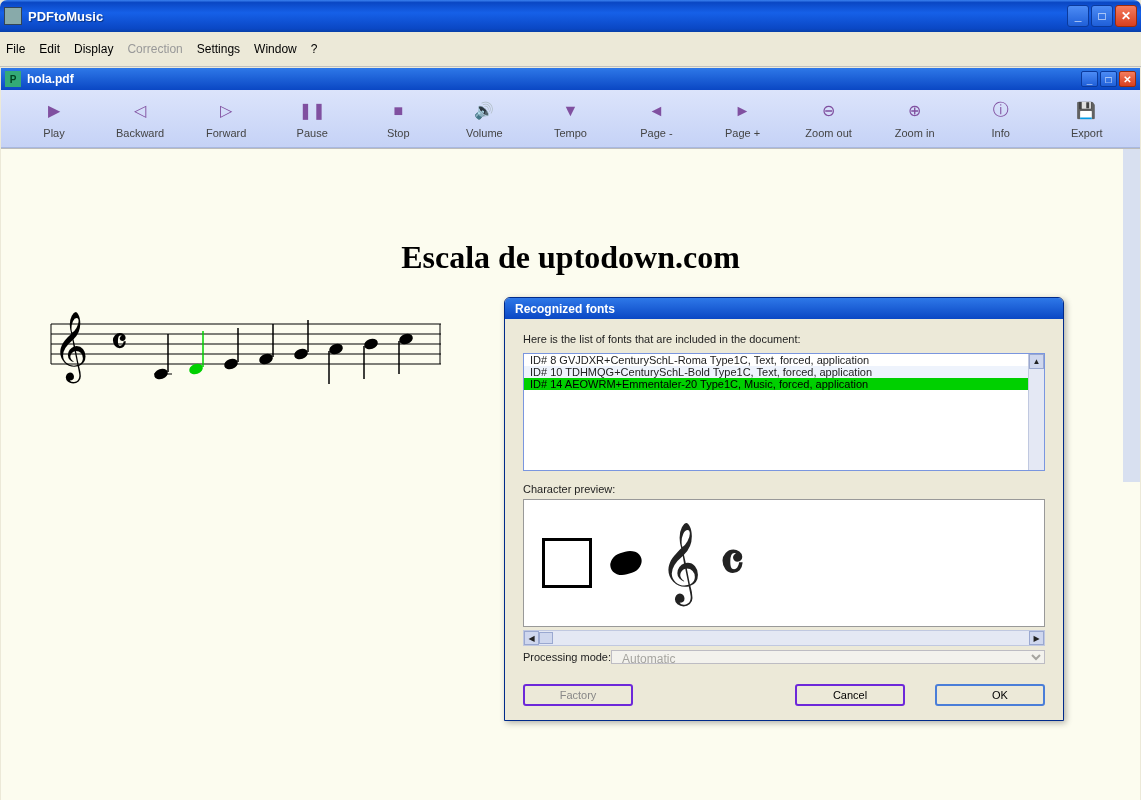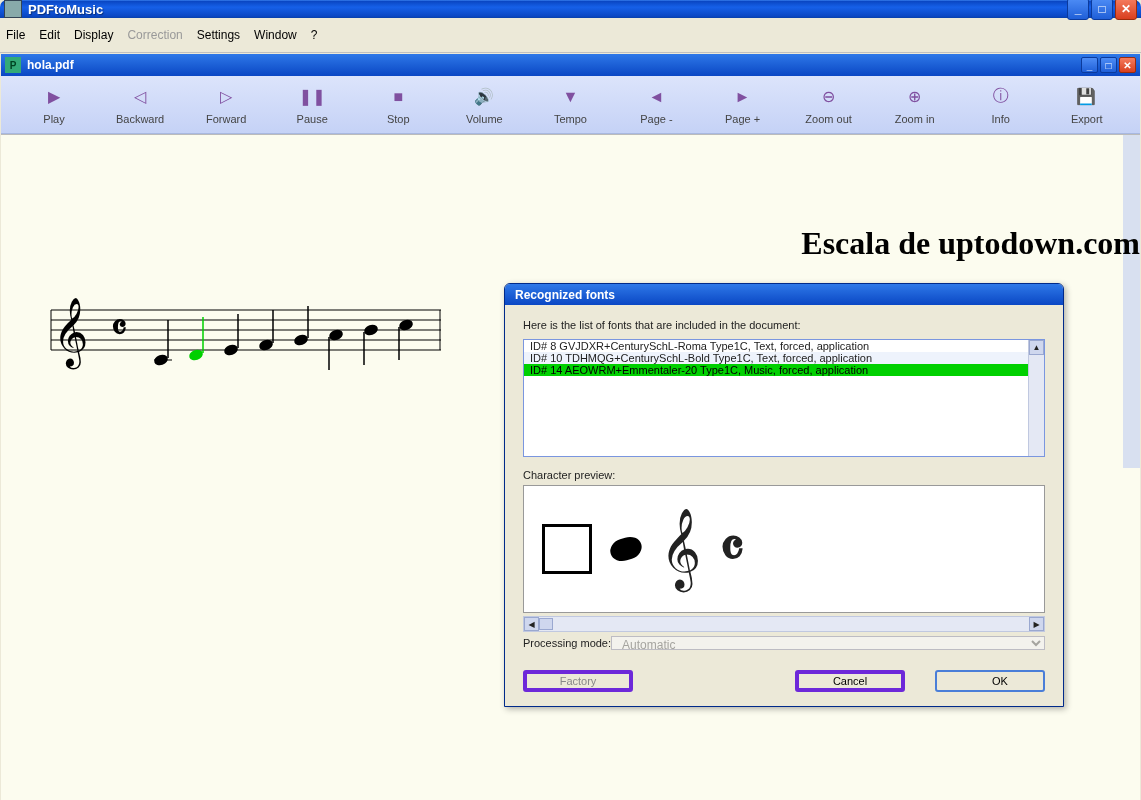--- a/index.html
+++ b/index.html
@@ -7,21 +7,21 @@
   font-family: Tahoma, Arial, sans-serif;
   font-size: 11px;
   background: #ece9d8;
   width: 1141px;
   height: 800px;
   overflow: hidden;
 }
 
 
 .titlebar {
-  height: 18px;
+  height: 32px;
   background: linear-gradient(to bottom, #3b82f0 0%, #0a47c4 8%, #1660e8 40%, #0a47c4 90%, #0840a8 100%);
   display: flex;
   align-items: center;
   padding: 0 4px;
   color: white;
   border-radius: 7px 7px 0 0;
 }
 .titlebar .app-icon {
   width: 18px; height: 18px;
   background: #8aa;
@@ -108,21 +108,21 @@
   border-top: 1px solid #bbb;
   overflow: hidden;
 }
 .content .scrollbar-v {
   position: absolute; right: 0; top: 0; width: 17px; height: 50%;
   background: #d8e0f0;
 }
 .doc-heading {
   position: absolute;
   top: 90px; left: 0; right: 0;
-  text-align: right;
+  text-align: center;
   font-family: Georgia, serif;
   font-weight: bold;
   font-size: 32px;
   color: #000;
 }
 .staff-svg {
   position: absolute;
   top: 155px;
   left: 40px;
 }
@@ -206,21 +206,21 @@
   padding: 0 6px; font-size: 12px;
 }
 .dialog-buttons {
   display: flex; justify-content: flex-end; gap: 30px;
   padding: 12px 18px 14px 18px;
 }
 .dialog-buttons .spacer { flex: 1; }
 .dlgbtn {
   width: 110px; height: 22px;
   background: #ece9d8;
-  border: 4px solid #6d28d9;
+  border: 2px solid #6d28d9;
   border-radius: 3px;
   font-size: 11px;
   cursor: pointer;
 }
 .dlgbtn.factory { color:#888; }
 .dlgbtn.ok { border: 2px solid #4a7ed8; padding-left: 20px; }
 </style>
 </head>
 <body>
 

